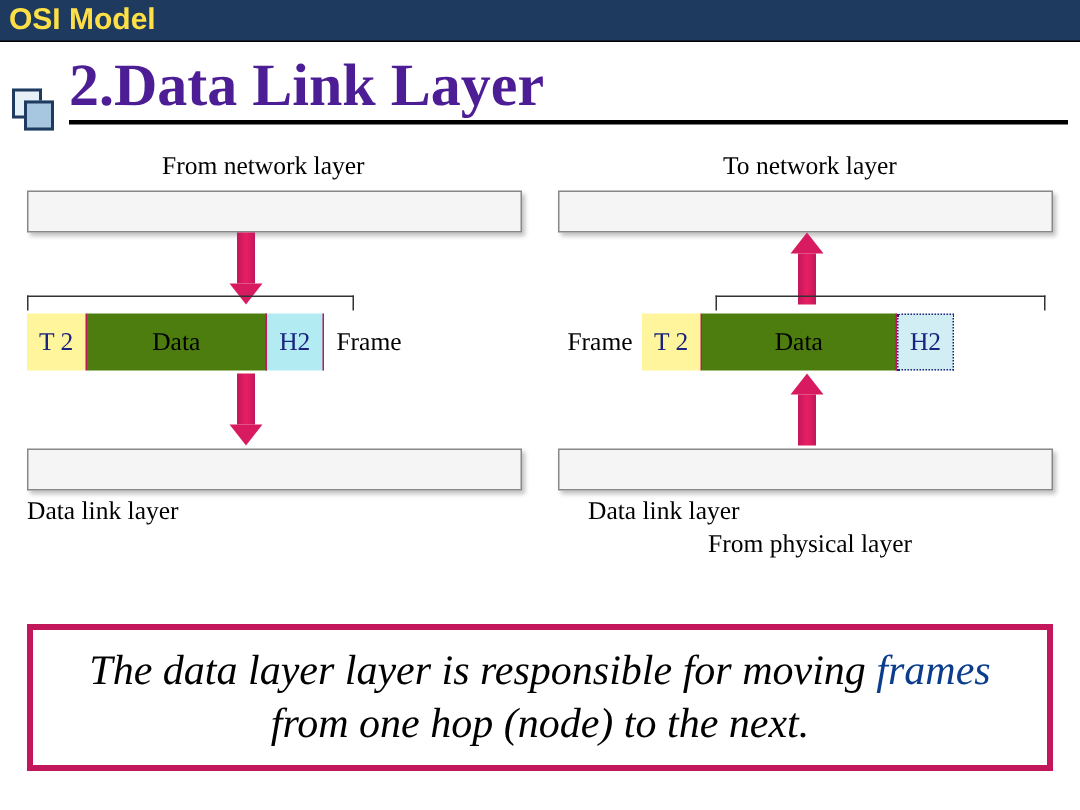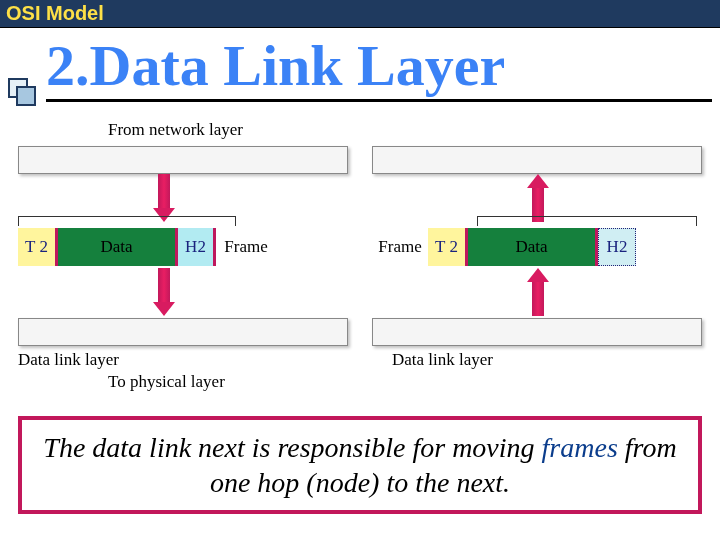--- a/index.html
+++ b/index.html
@@ -42,22 +42,22 @@
   .bullet-shape .sq-front {
     position: absolute;
     top: 26px; left: 8px;
     width: 20px; height: 20px;
     background: #a7c7e0;
     border: 2px solid #1f3a5f;
   }
   .title-text {
     font-family: Georgia, 'Times New Roman', serif;
     font-weight: bold;
-    font-size: 58px;
-    color: #3b82f6;
+    font-size: 40px;
+    color: #4c1d95;
     border-bottom: 3px solid #000;
     padding-bottom: 2px;
     flex: 1;
     line-height: 1.05;
   }
   .diagram-row {
     display: flex;
     justify-content: space-between;
     padding: 18px 18px 6px 18px;
     gap: 8px;
@@ -82,30 +82,30 @@
     height: 38px;
     display: flex;
     align-items: stretch;
   }
   .lower-box {
     top: 198px;
     height: 28px;
   }
   .box-left { left: 0; width: 330px; }
   .seg {
-    border-right: 3px solid #be185d;
+    border-right: 1px solid #be185d;
     display: flex;
     align-items: center;
     justify-content: center;
     font-family: 'Times New Roman', serif;
     font-size: 17px;
   }
   .seg:last-child { border-right: none; }
   .seg-t2 { background: #fff59d; width: 40px; color: #1a237e; }
-  .seg-data { background: #15803d; flex: 1; }
+  .seg-data { background: #4d7c0f; flex: 1; }
   .seg-h2 { background: #b2ebf2; width: 38px; color: #1a237e; }
   .seg-frame { background: #fff; width: 60px; }
   .seg-h2.dotted { border: 1px dotted #227; background: #d0eef3; }
   .label {
     position: absolute;
     font-family: 'Times New Roman', serif;
     font-size: 17px;
     color: #000;
     white-space: nowrap;
   }
@@ -190,24 +190,24 @@
     </div>
 
     <div class="arrow" style="top:148px; left:135px;">
       <div class="stem" style="height:34px;"></div>
       <div class="head-down"></div>
     </div>
 
     <div class="sys-box lower-box box-left"></div>
 
     <div class="label" style="top:230px; left:0;">Data link layer</div>
-    <div class="label" style="top:252px; left:90px;">To physical layer</div>
   </div>
 
   <div class="diagram-side">
+    <div class="label" style="top:0; left:110px;">To network layer</div>
 
     <div class="sys-box upper-box box-left"></div>
 
     <div class="arrow" style="top:54px; left:155px;">
       <div class="head-up"></div>
       <div class="stem" style="height:34px;"></div>
     </div>
 
     <div class="bracket" style="top:96px; left:105px; width:220px;"></div>
 
@@ -219,19 +219,20 @@
     </div>
 
     <div class="arrow" style="top:148px; left:155px;">
       <div class="head-up"></div>
       <div class="stem" style="height:34px;"></div>
     </div>
 
     <div class="sys-box lower-box box-left"></div>
 
     <div class="label" style="top:230px; left:20px;">Data link layer</div>
+    <div class="label" style="top:252px; left:100px;">From physical layer</div>
   </div>
 
 </div>
 
 <div class="caption-box">
-  <span>The data link next is responsible for moving </span><span class="kw">frames</span><span> from one hop (node) to the next.</span>
+  <span>The data layer layer is responsible for moving </span><span class="kw">frames</span><span> from one hop (node) to the next.</span>
 </div>
 
 </body></html>

